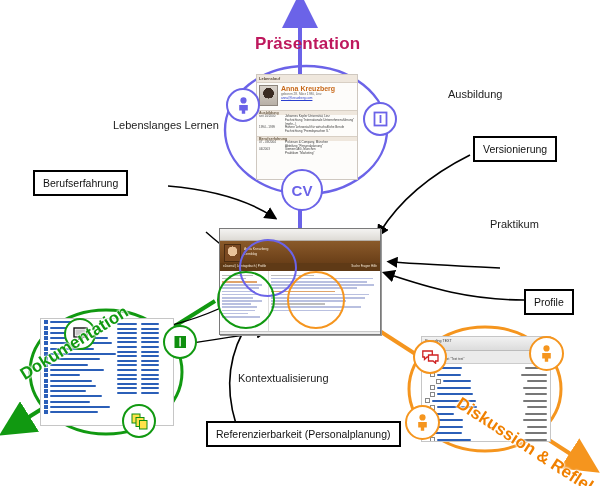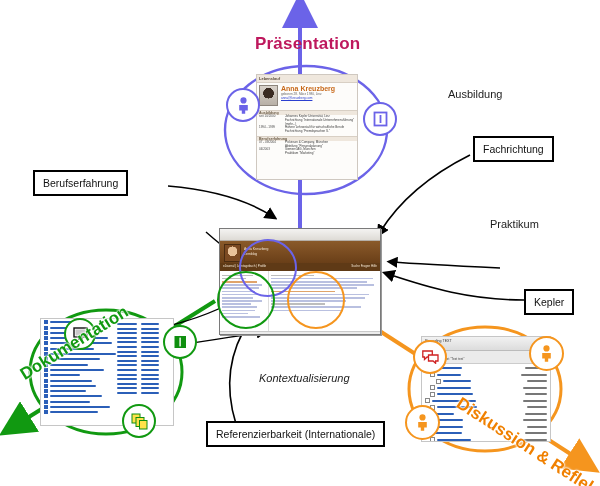--- a/index.html
+++ b/index.html
@@ -455,20 +455,21 @@
       <circle cx="7.5" cy="3.4" r="3.1" fill="#6b63e8"></circle>
       <path d="M3.2 8 h8.6 v5.5 h-2.6 v3.2 h-3.4 v-3.2 h-2.6 z" fill="#6b63e8"></path>
     </svg>
   </div>
   <div class="satellite blue" style="left:363px;top:102px;width:30px;height:30px;">
     <svg width="15" height="16" viewBox="0 0 15 16">
       <rect x="1.5" y="1.5" width="12" height="13" fill="none" stroke="#6b63e8" stroke-width="1.8"></rect>
       <rect x="6.6" y="4" width="1.8" height="8" fill="#6b63e8"></rect>
     </svg>
   </div>
+  <div class="cvbubble" style="left:281px;top:169px;">CV</div>
 
   <div class="satellite green" style="left:163px;top:325px;width:30px;height:30px;">
     <svg width="15" height="16" viewBox="0 0 15 16">
       <rect x="1.5" y="2" width="11.5" height="12" fill="#0f8f0f"></rect>
       <rect x="6.4" y="3.6" width="1.4" height="8.8" fill="#fff"></rect>
     </svg>
   </div>
   <div class="satellite green" style="left:122px;top:404px;width:30px;height:30px;">
     <svg width="17" height="17" viewBox="0 0 17 17">
       <rect x="1" y="1" width="8" height="9" fill="#ffe24a" stroke="#0f8f0f" stroke-width="1"></rect>
@@ -496,27 +497,28 @@
       <path d="M3.2 8 h8.6 v5.5 h-2.6 v3.2 h-3.4 v-3.2 h-2.6 z" fill="#f5951e"></path>
     </svg>
   </div>
   <div class="satellite orange" style="left:405px;top:405px;width:31px;height:31px;">
     <svg width="15" height="17" viewBox="0 0 15 17">
       <circle cx="7.5" cy="3.4" r="3.1" fill="#f5951e"></circle>
       <path d="M3.2 8 h8.6 v5.5 h-2.6 v3.2 h-3.4 v-3.2 h-2.6 z" fill="#f5951e"></path>
     </svg>
   </div>
 
+  <div class="flabel" style="left:113px;top:119px;">Lebenslanges Lernen</div>
   <div class="flabel" style="left:448px;top:88px;">Ausbildung</div>
   <div class="flabel" style="left:490px;top:218px;">Praktikum</div>
-  <div class="flabel" style="left:259px;top:372px;font-style:italic;">Kontextualisierung</div>
+  <div class="flabel" style="left:238px;top:372px;">Kontextualisierung</div>
 
   <div class="boxlabel" style="left:33px;top:170px;">Berufserfahrung</div>
-  <div class="boxlabel" style="left:473px;top:136px;">Fachrichtung</div>
-  <div class="boxlabel" style="left:524px;top:289px;">Kepler</div>
+  <div class="boxlabel" style="left:473px;top:136px;">Versionierung</div>
+  <div class="boxlabel" style="left:524px;top:289px;">Profile</div>
   <div class="boxlabel" style="left:206px;top:421px;">
-    <span>Referenzierbarkeit (Internationale)</span><br>
+    <span>Referenzierbarkeit (Personalplanung)</span><br>
   </div>
 
   <div class="diag green" style="left:22px;top:366px;transform:rotate(-32deg);transform-origin:left center;">Dokumentation</div>
   <div class="diag orange" style="left:458px;top:392px;transform:rotate(33deg);transform-origin:left center;">Diskussion &amp; Reflektion</div>
 
 </div>
 
 </body></html>

